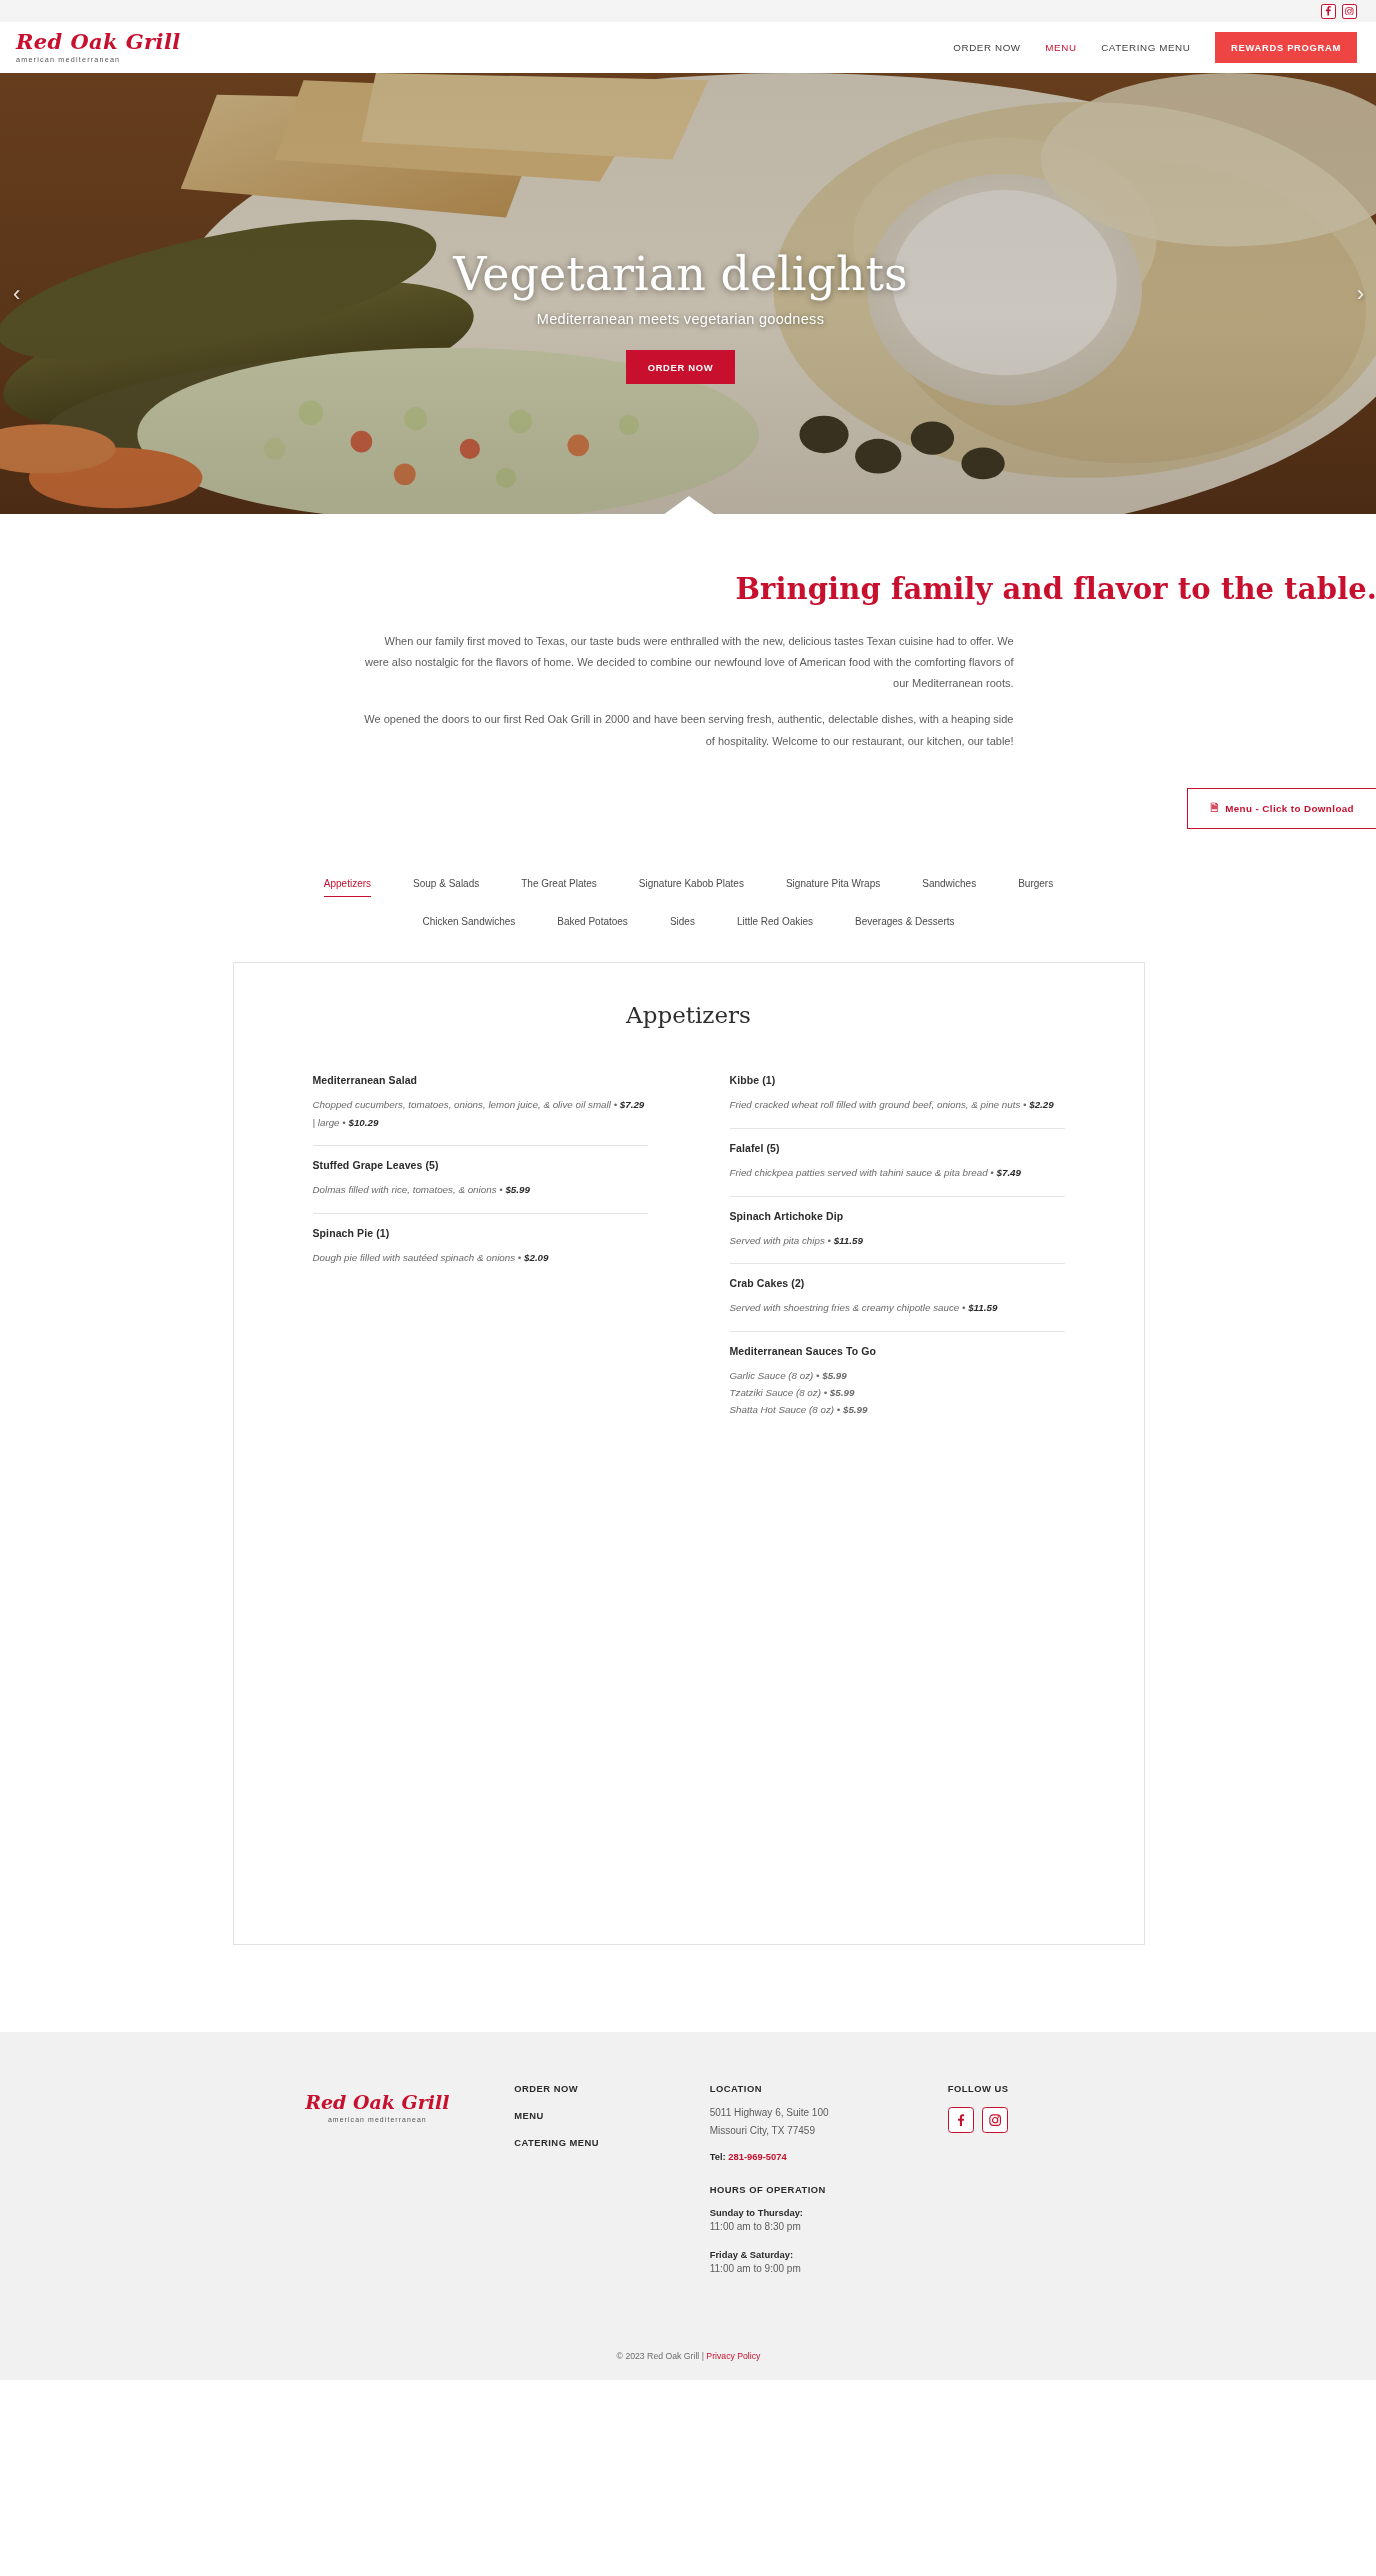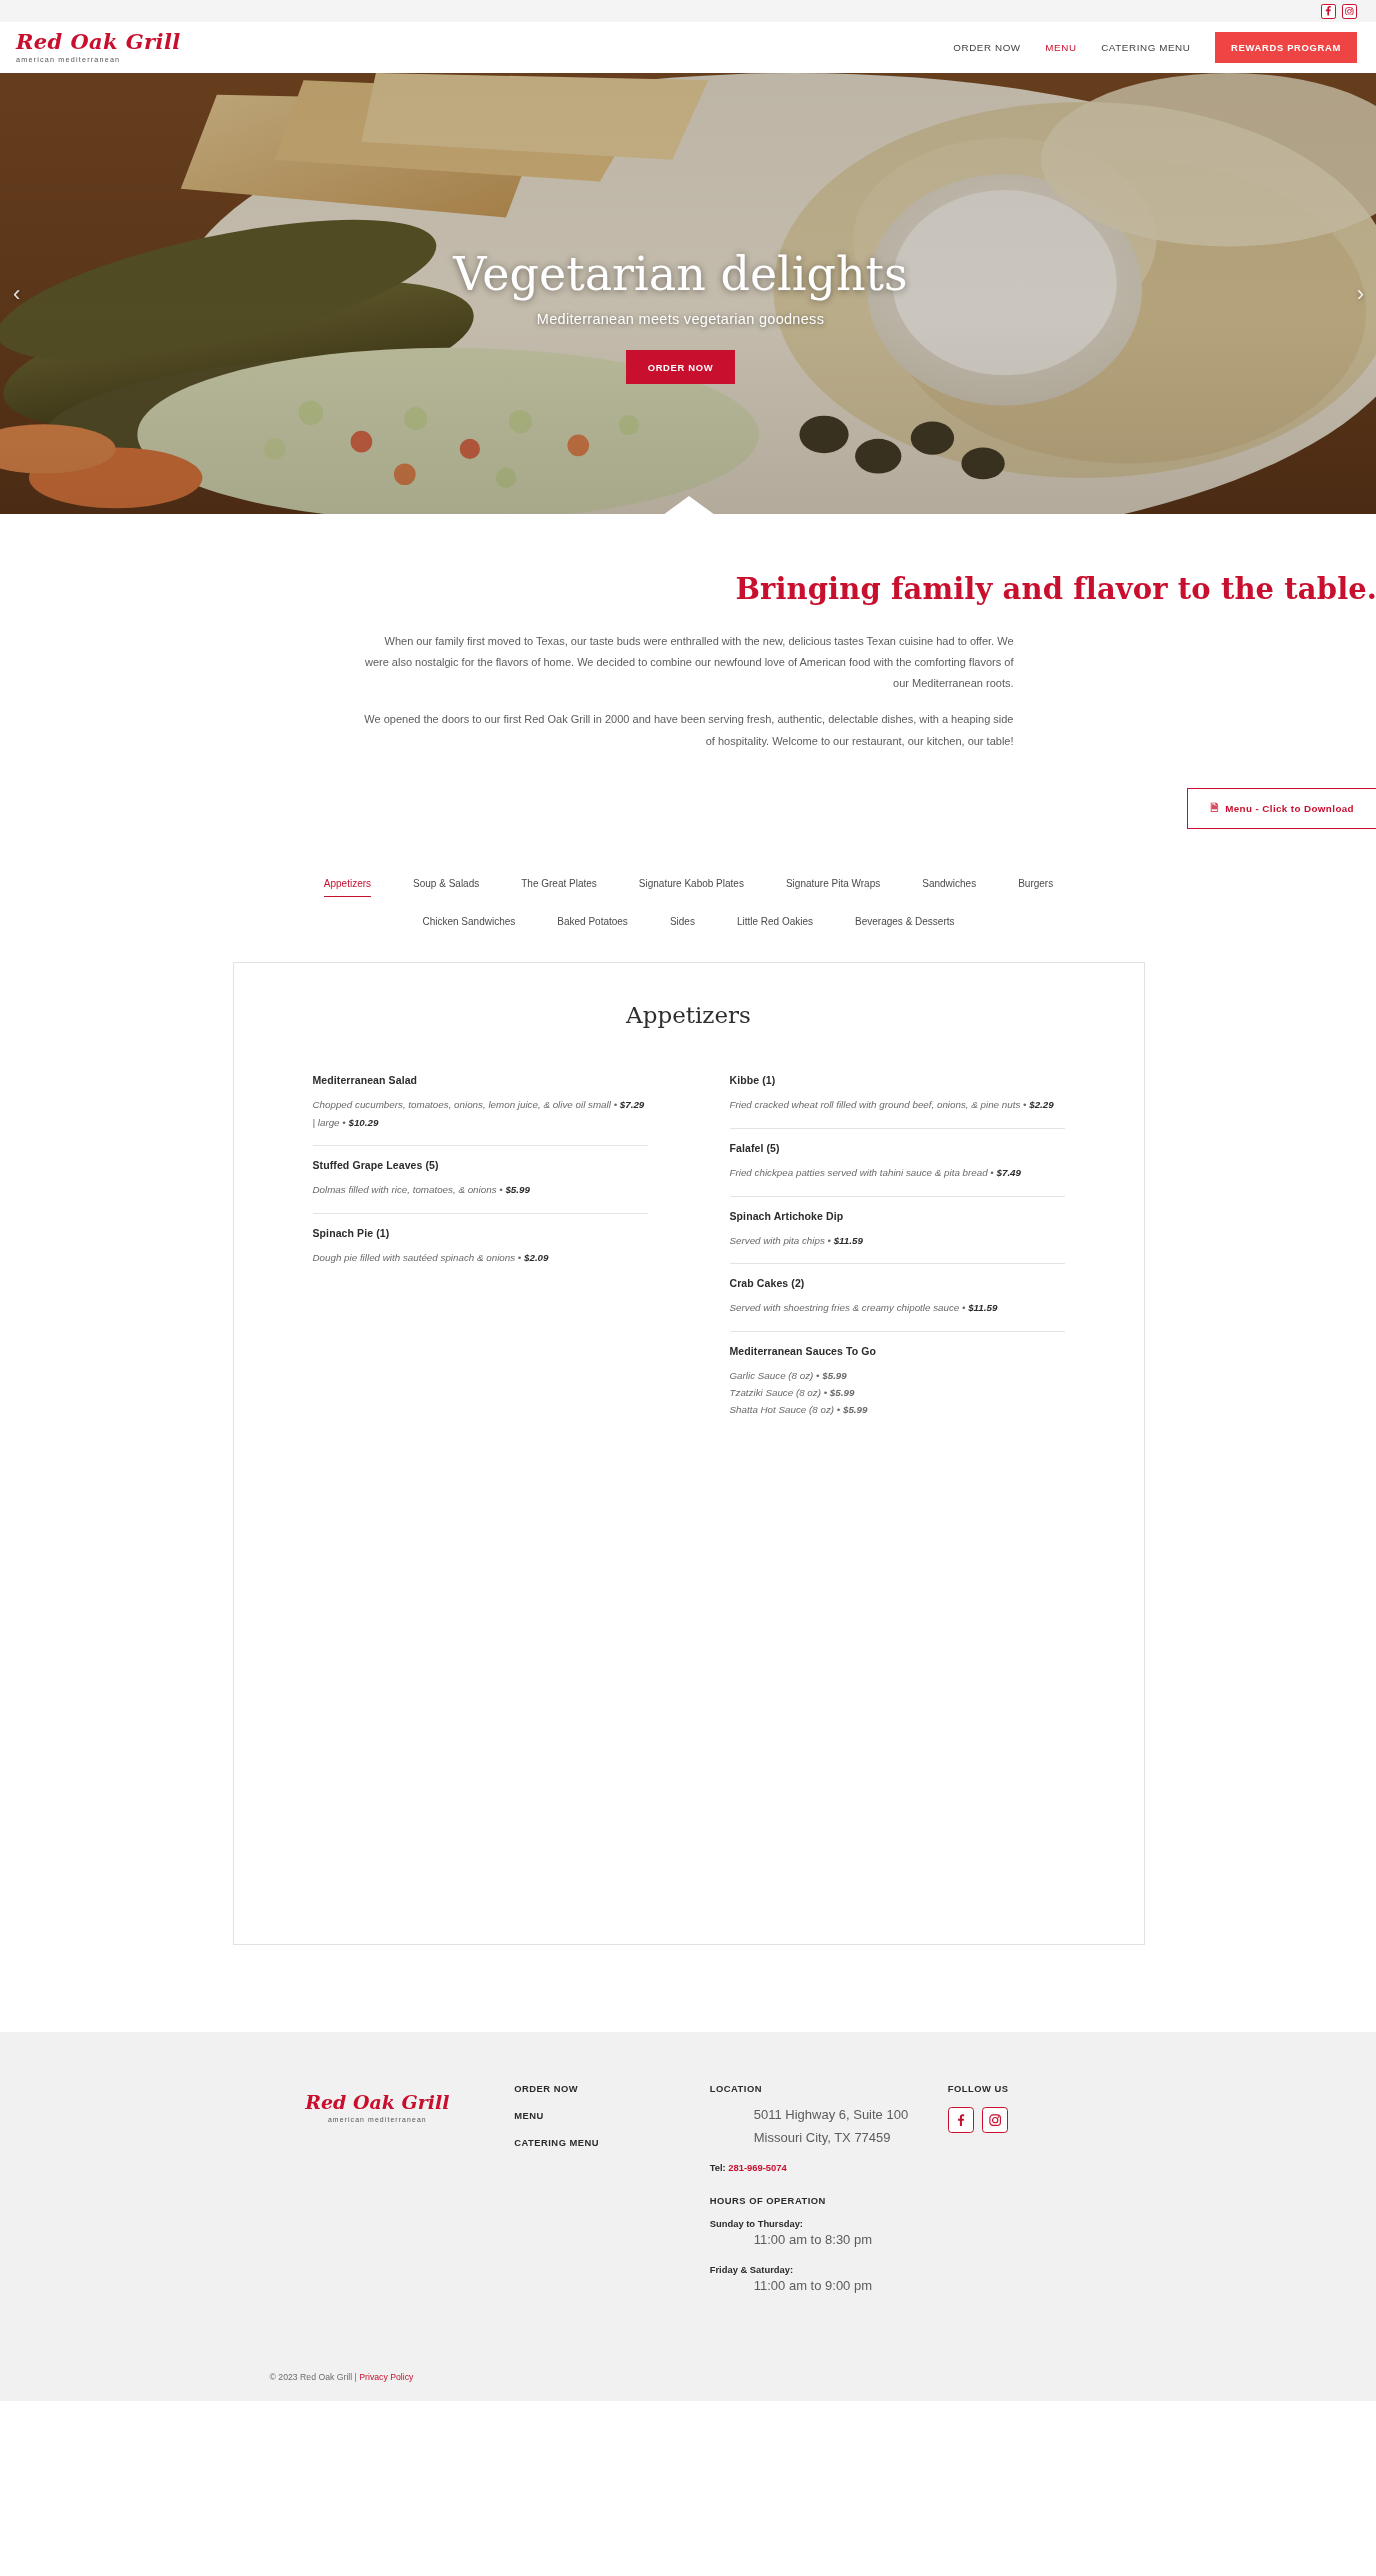--- a/index.html
+++ b/index.html
@@ -284,39 +284,39 @@
   }
   .fcol-loc { width: 217px; }
   .fhead {
     font-size: 9.4px;
     font-weight: bold;
     letter-spacing: 0.5px;
     color: #2b2b2b;
     text-transform: uppercase;
     margin-bottom: 10px;
   }
-  .ftext { font-size: 13px; line-height: 1.75; color: #5c5c5c; margin-left: 44px; }
+  .ftext { font-size: 10px; line-height: 1.75; color: #5c5c5c; }
   .ftel { font-size: 9.4px; margin-top: 11.6px; color: #2b2b2b; font-weight: bold; }
   .ftel a { color: #c8102e; text-decoration: none; font-weight: bold; }
   .fsub { font-size: 9.4px; font-weight: bold; color: #2b2b2b; margin-top: 13px; }
   .fcol-follow { width: 166px; }
   .fsocials { display: flex; gap: 8.7px; margin-top: 13px; }
   .fsocial {
     width: 26px; height: 26px;
     border: 0.7px solid #c8102e;
     border-radius: 3.6px;
     display: flex; align-items: center; justify-content: center;
     color: #c8102e;
     background: #fff;
     cursor: pointer;
   }
   .footer-bottom {
     margin-top: 58px;
     padding: 16px 0 19px 0;
-    text-align: left;
+    text-align: center;
   }
   .footer-bottom-inner {
     width: 838px; margin: 0 auto;
     font-size: 8.7px;
     color: #6d6d6d;
   }
   .footer-bottom-inner a { color: #c8102e; text-decoration: none; }
 </style>
 </head>
 <body>

